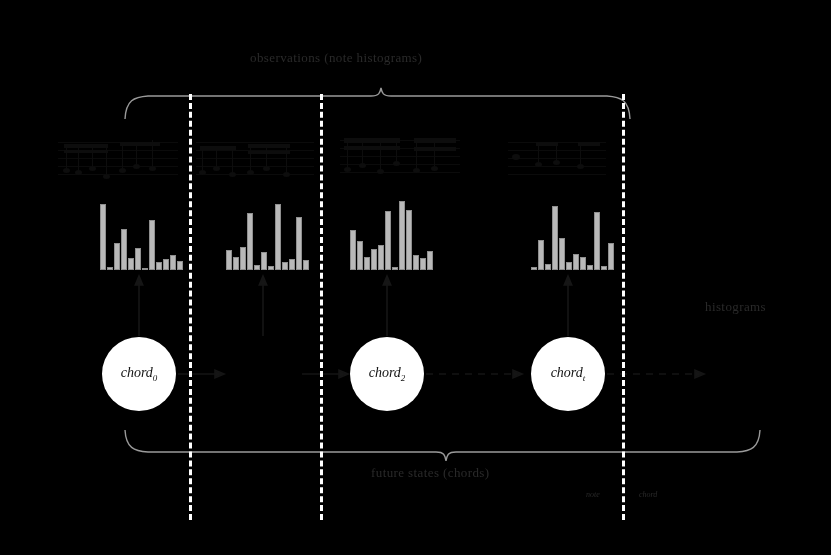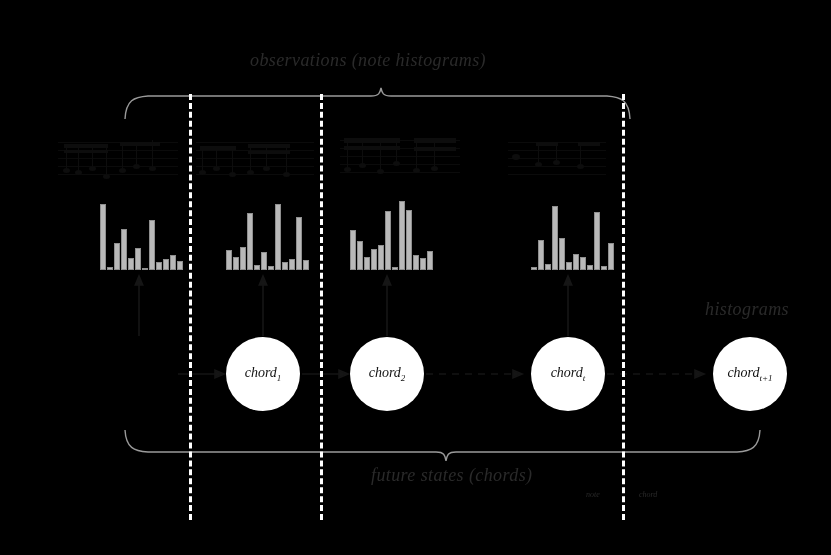--- a/index.html
+++ b/index.html
@@ -1,21 +1,21 @@
 <!DOCTYPE html>
 <html><head>
 <meta charset="utf-8">
 <style>
   html,body{margin:0;padding:0;background:#000;}
   body{width:831px;height:555px;overflow:hidden;
        font-family:"Liberation Serif","DejaVu Serif",serif;}
   #stage{position:relative;width:831px;height:555px;background:#000;}
 
   .lbl{position:absolute;color:#2a2a2a;white-space:nowrap;}
-  .lbl.title{font-size:18px;letter-spacing:.4px;font-style:italic;}
+  .lbl.title{font-size:13px;letter-spacing:.4px;}
   .lbl.small{font-size:8px;font-style:italic;}
 
   .dash{position:absolute;width:0;border-left:3px dashed #ffffff;}
 
   .node{position:absolute;border-radius:50%;background:#fff;
         display:flex;align-items:center;justify-content:center;}
   .node span{font-style:italic;font-size:14px;color:#111;}
   .node span sub{font-size:9px;font-style:italic;}
 
   .hist{position:absolute;display:flex;align-items:flex-end;gap:1px;}
@@ -209,31 +209,28 @@
       <i title="E: 32" style="height: 32px; width: 6px; background: rgb(185, 185, 185);"></i>
       <i title="F: 8" style="height: 8px; width: 6px; background: rgb(185, 185, 185);"></i>
       <i title="F#: 16" style="height: 16px; width: 6px; background: rgb(185, 185, 185);"></i>
       <i title="G: 13" style="height: 13px; width: 6px; background: rgb(185, 185, 185);"></i>
       <i title="G#: 5" style="height: 5px; width: 6px; background: rgb(185, 185, 185);"></i>
       <i title="A: 58" style="height: 58px; width: 6px; background: rgb(185, 185, 185);"></i>
       <i title="A#: 4" style="height: 4px; width: 6px; background: rgb(185, 185, 185);"></i>
       <i title="B: 27" style="height: 27px; width: 6px; background: rgb(185, 185, 185);"></i>
     </div>
 
-  <div class="node" style="left:226px;top:337px;width:74px;height:74px;">
-    <span>chord<sub>1</sub></span>
+  <div class="node" style="left:102px;top:337px;width:74px;height:74px;">
+    <span>chord<sub>0</sub></span>
   </div>
   <div class="node" style="left:350px;top:337px;width:74px;height:74px;">
     <span>chord<sub>2</sub></span>
   </div>
   <div class="node" style="left:531px;top:337px;width:74px;height:74px;">
     <span>chord<sub>t</sub></span>
-  </div>
-  <div class="node" style="left:713px;top:337px;width:74px;height:74px;">
-    <span>chord<sub>t+1</sub></span>
   </div>
 
   <div class="lbl title" style="left:250px;top:50px;">observations (note histograms)</div>
   <div class="lbl title" style="left:371px;top:465px;">future states (chords)</div>
   <div class="lbl title" style="left:705px;top:299px;">histograms</div>
   <div class="lbl small" style="left:586px;top:490px;">note</div>
   <div class="lbl small" style="left:639px;top:490px;">chord</div>
 
 </div>
 

